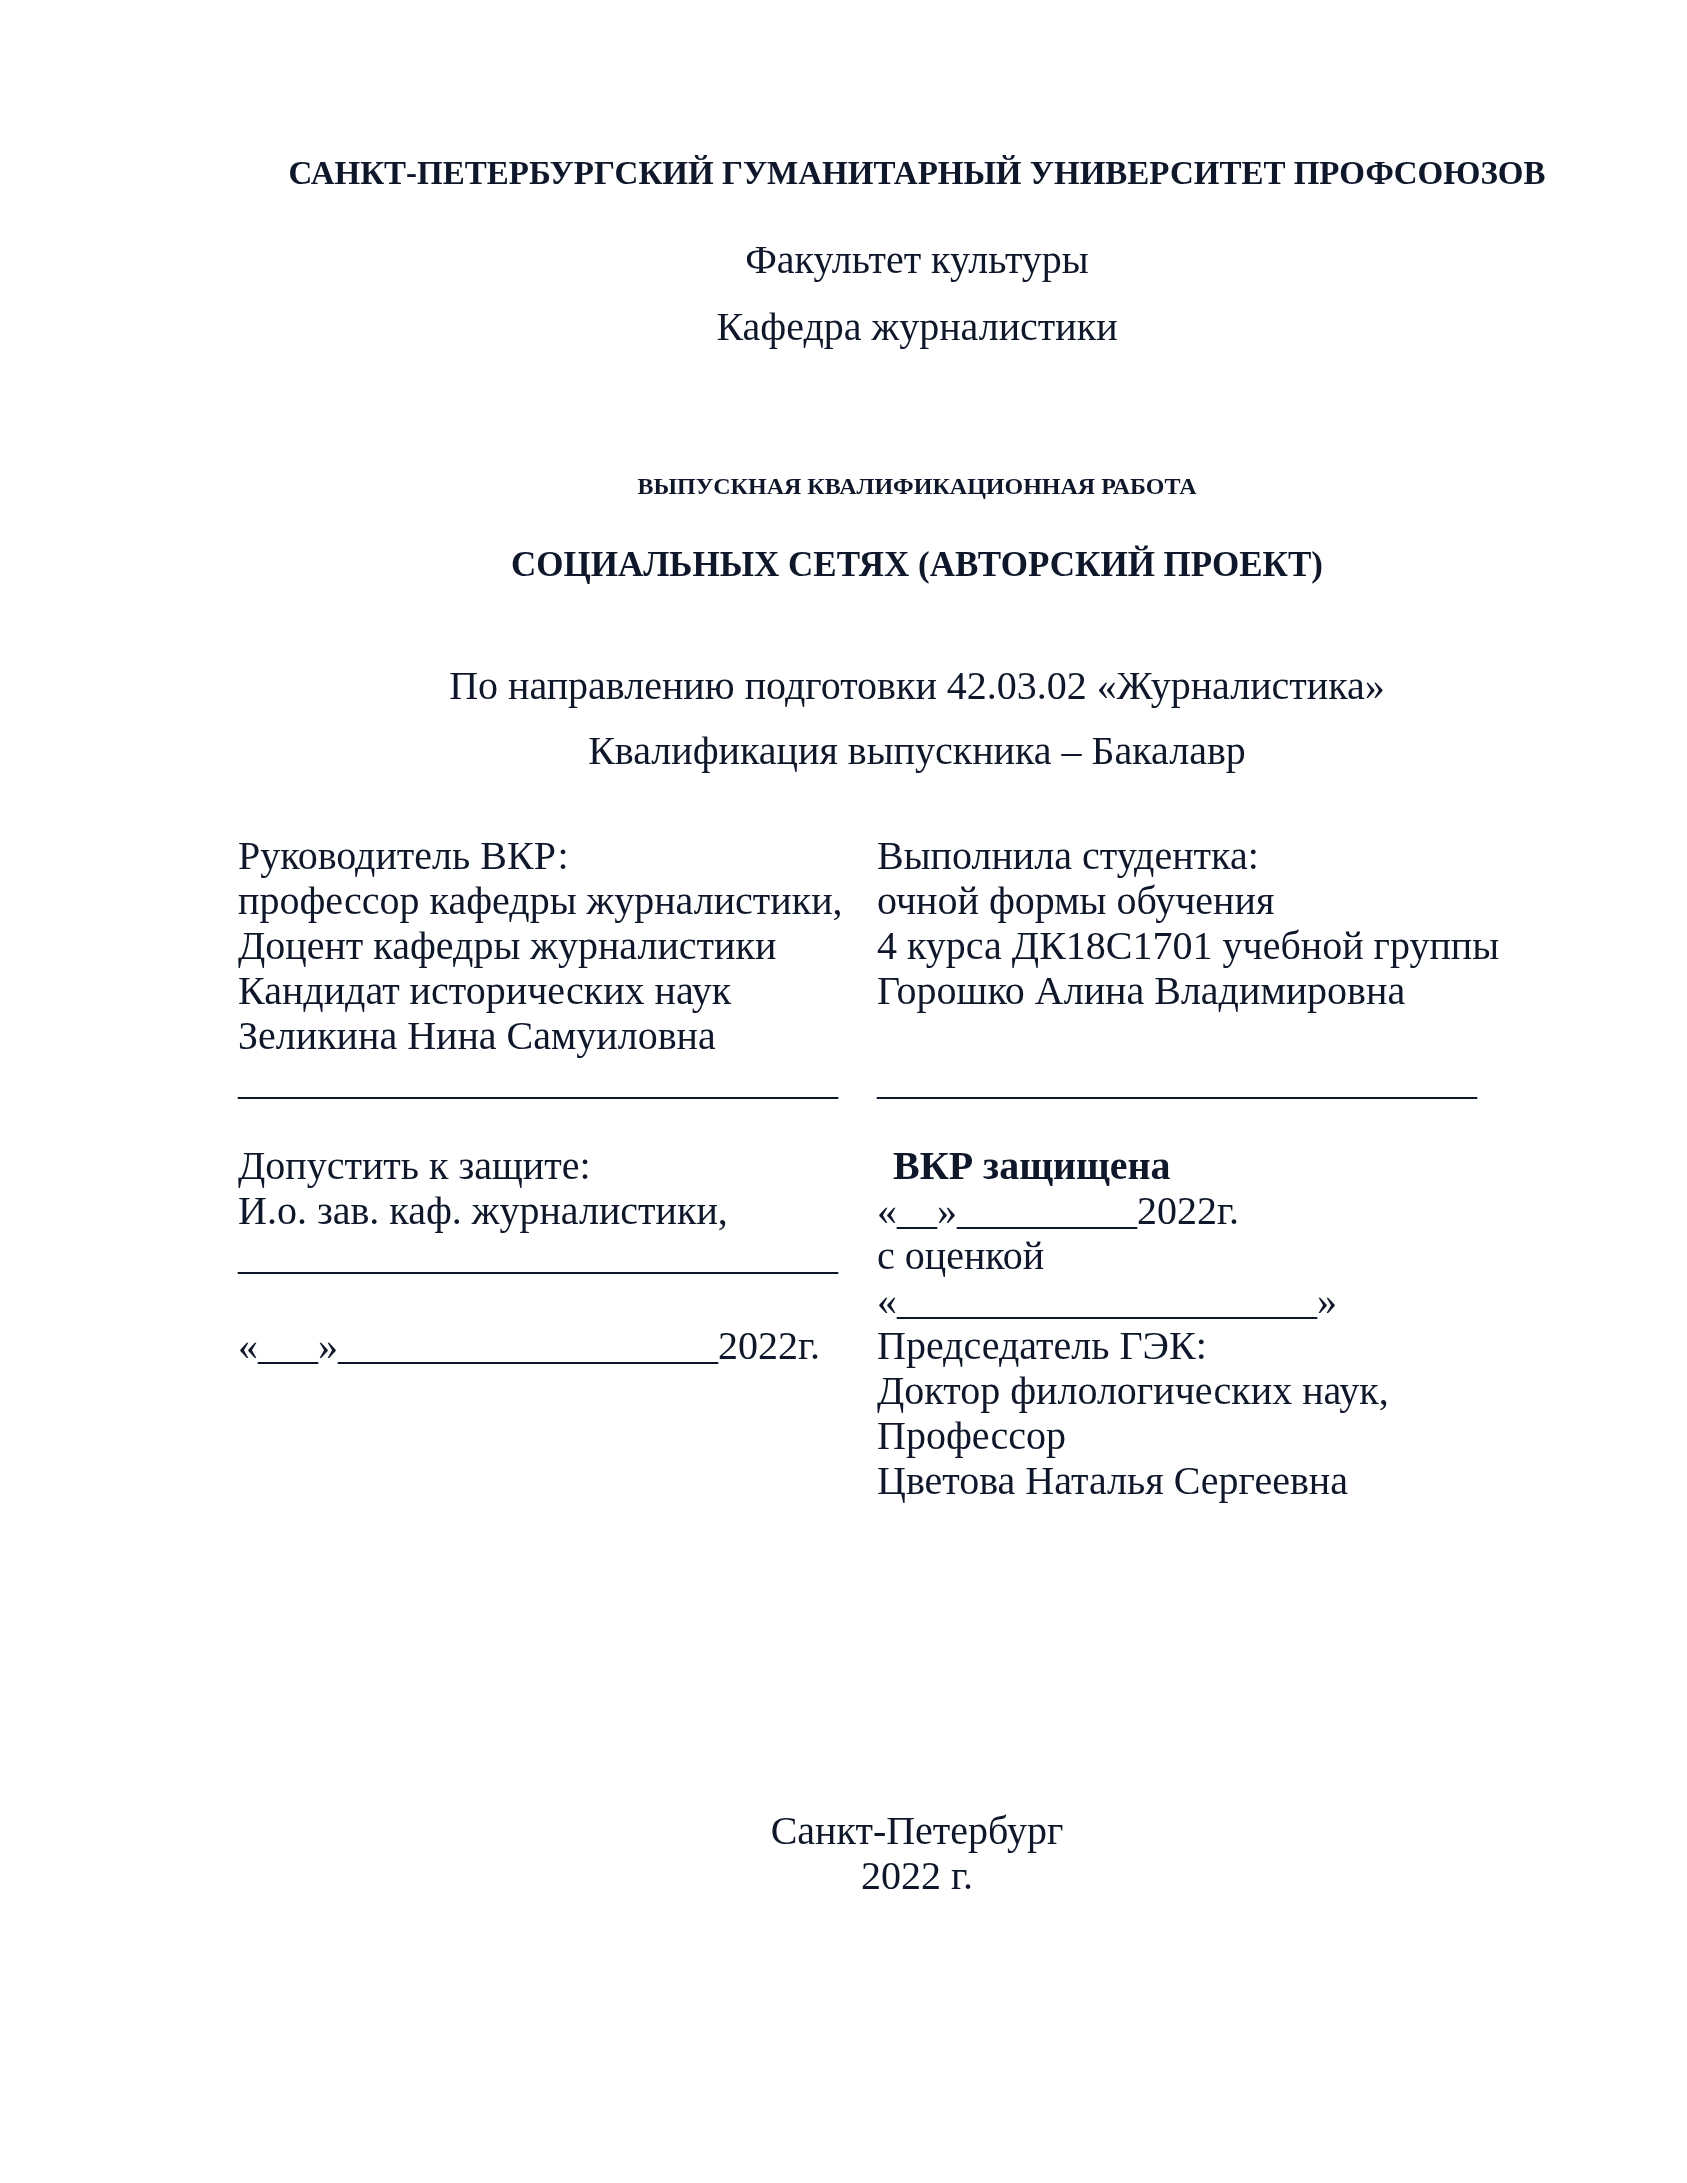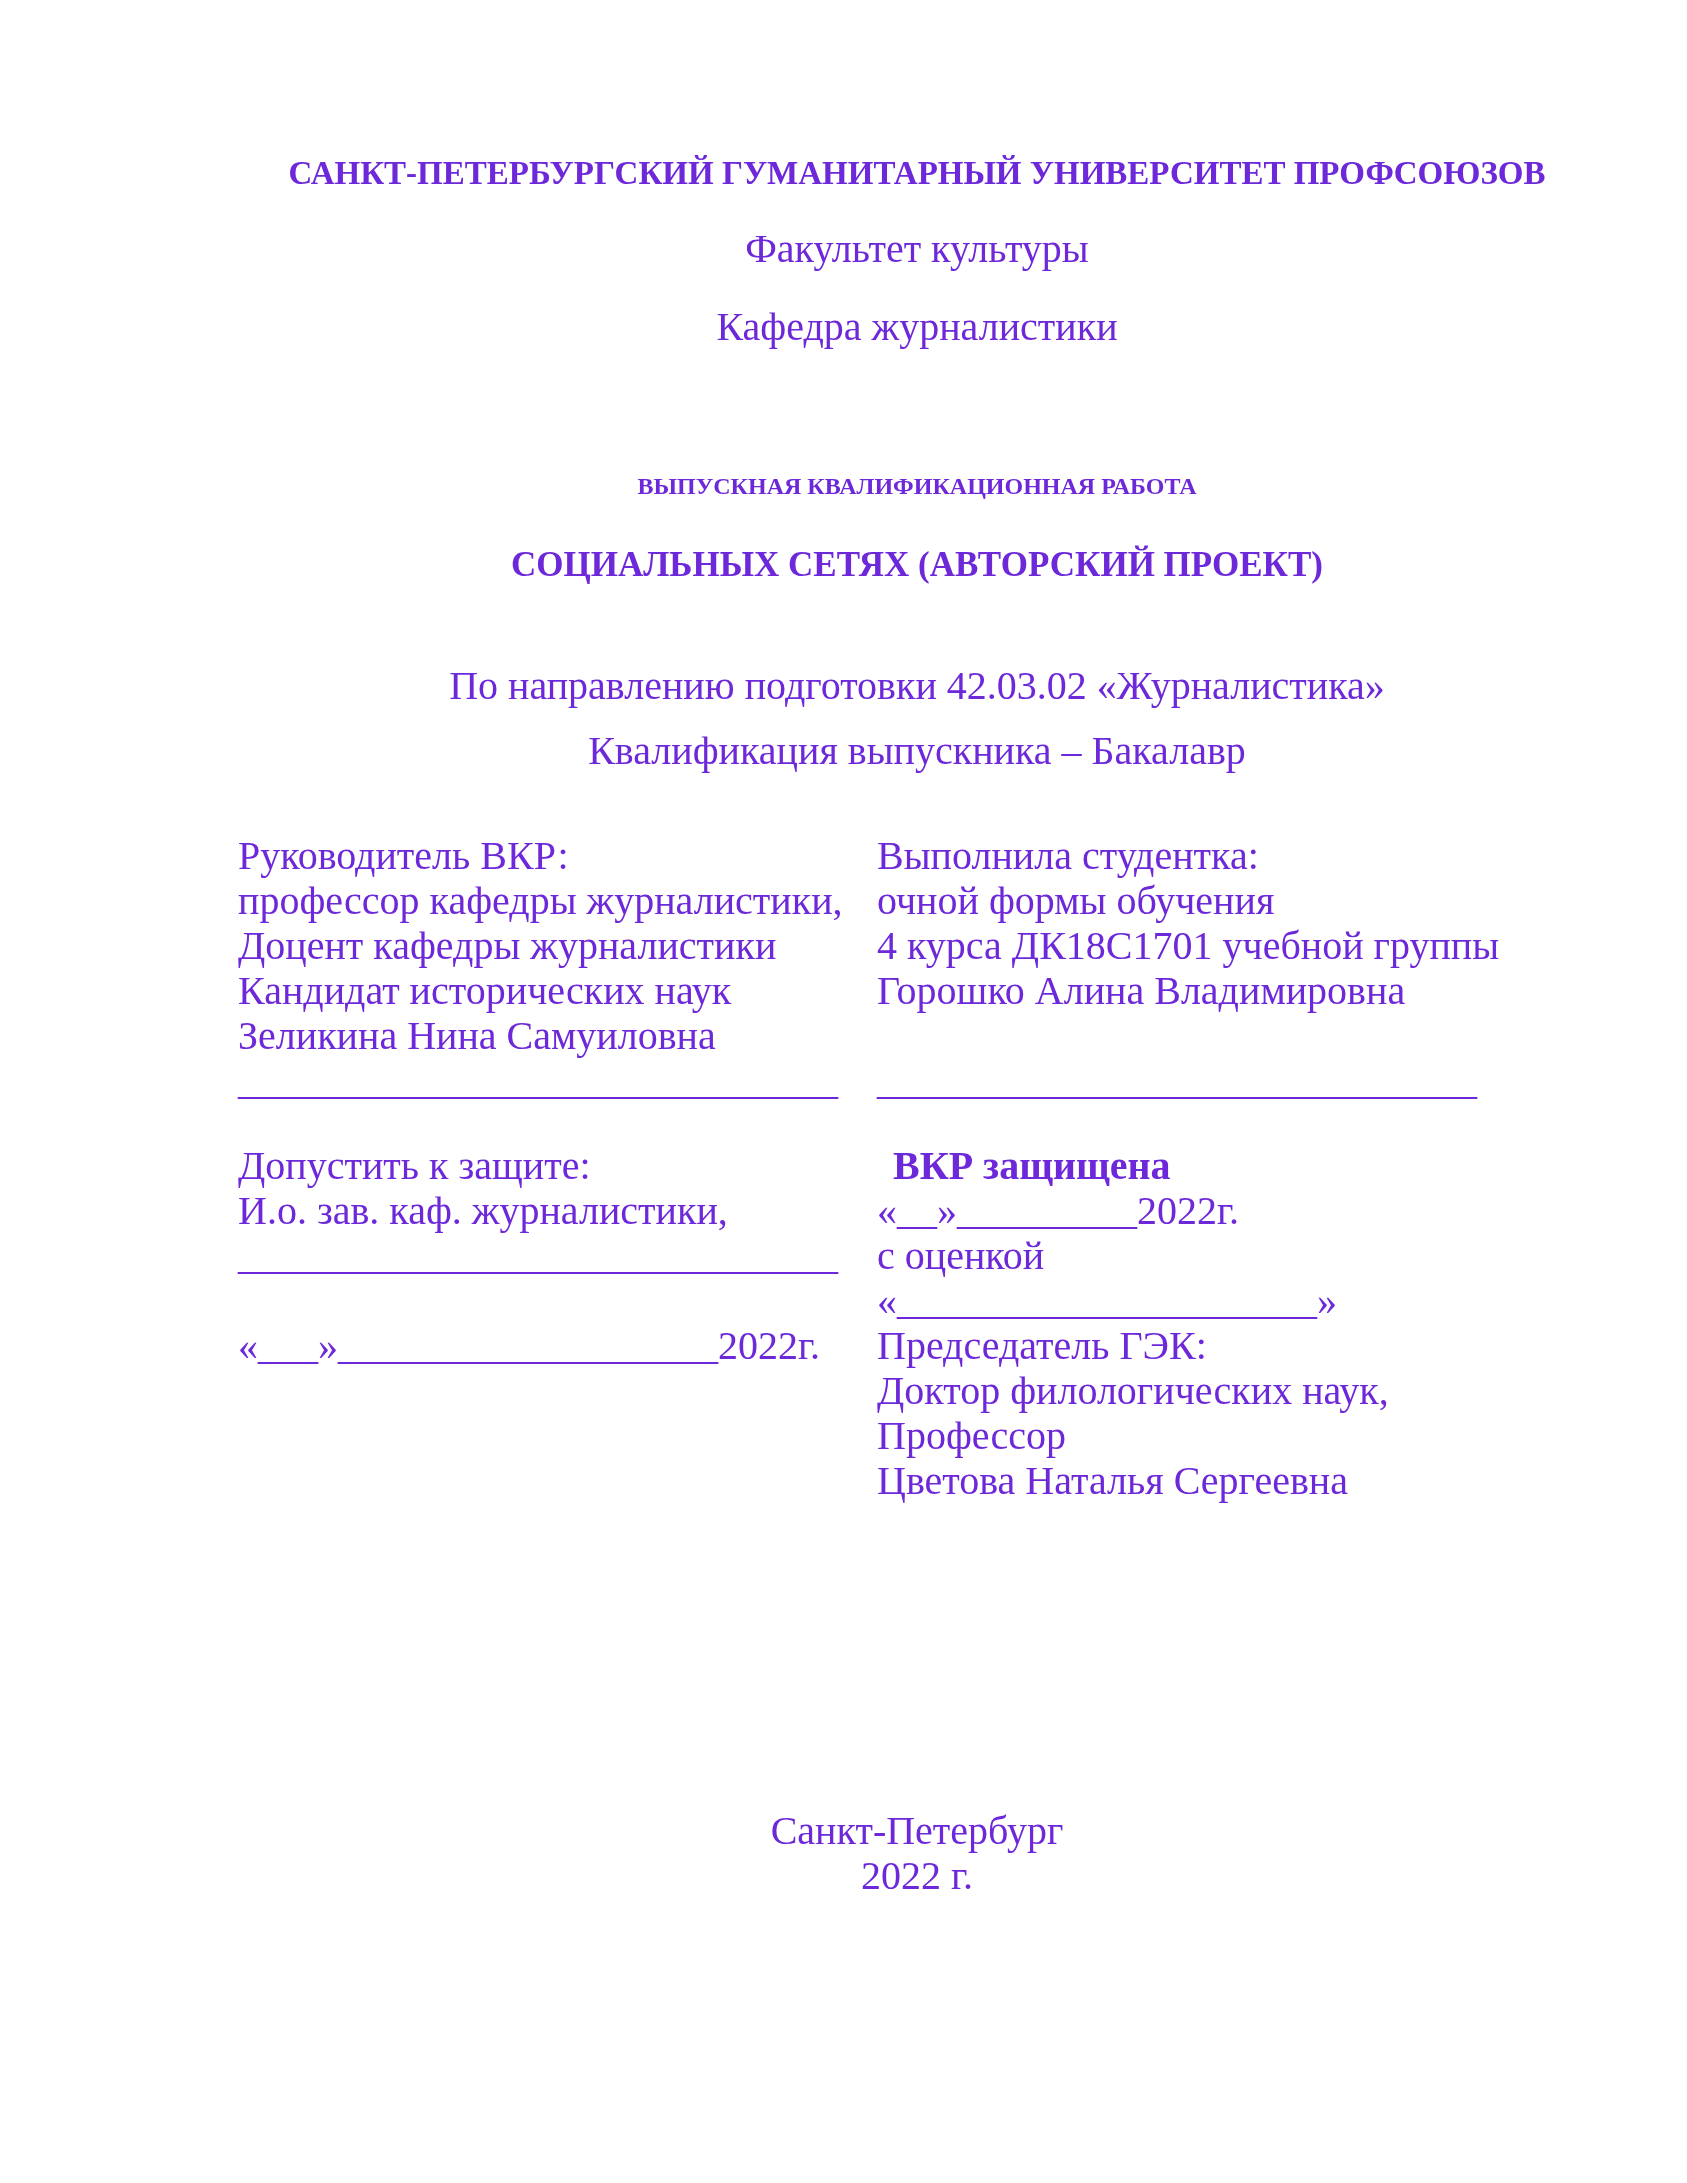--- a/index.html
+++ b/index.html
@@ -6,39 +6,39 @@
     margin: 0;
     padding: 0;
     background: #e8e8e8;
   }
   .page {
     position: relative;
     width: 1687px;
     height: 2183px;
     margin: 0 auto;
     background: #ffffff;
-    color: #6d28d9;
+    color: #0f172a;
     font-family: "Liberation Serif", "DejaVu Serif", serif;
     font-size: 40px;
     line-height: 45px;
     overflow: hidden;
   }
   .centered {
     position: absolute;
     left: 238px;
     width: 1358px;
     text-align: center;
     white-space: nowrap;
   }
   .org-name {
     top: 151px;
     font-weight: bold;
     font-size: 33px;
   }
-  .faculty    { top: 226px; }
+  .faculty    { top: 237px; }
   .department { top: 304px; }
   .work-type {
     top: 464px;
     font-weight: bold;
     font-size: 24px;
   }
   .thesis-title {
     top: 545px;
     font-weight: bold;
     font-size: 35px;

